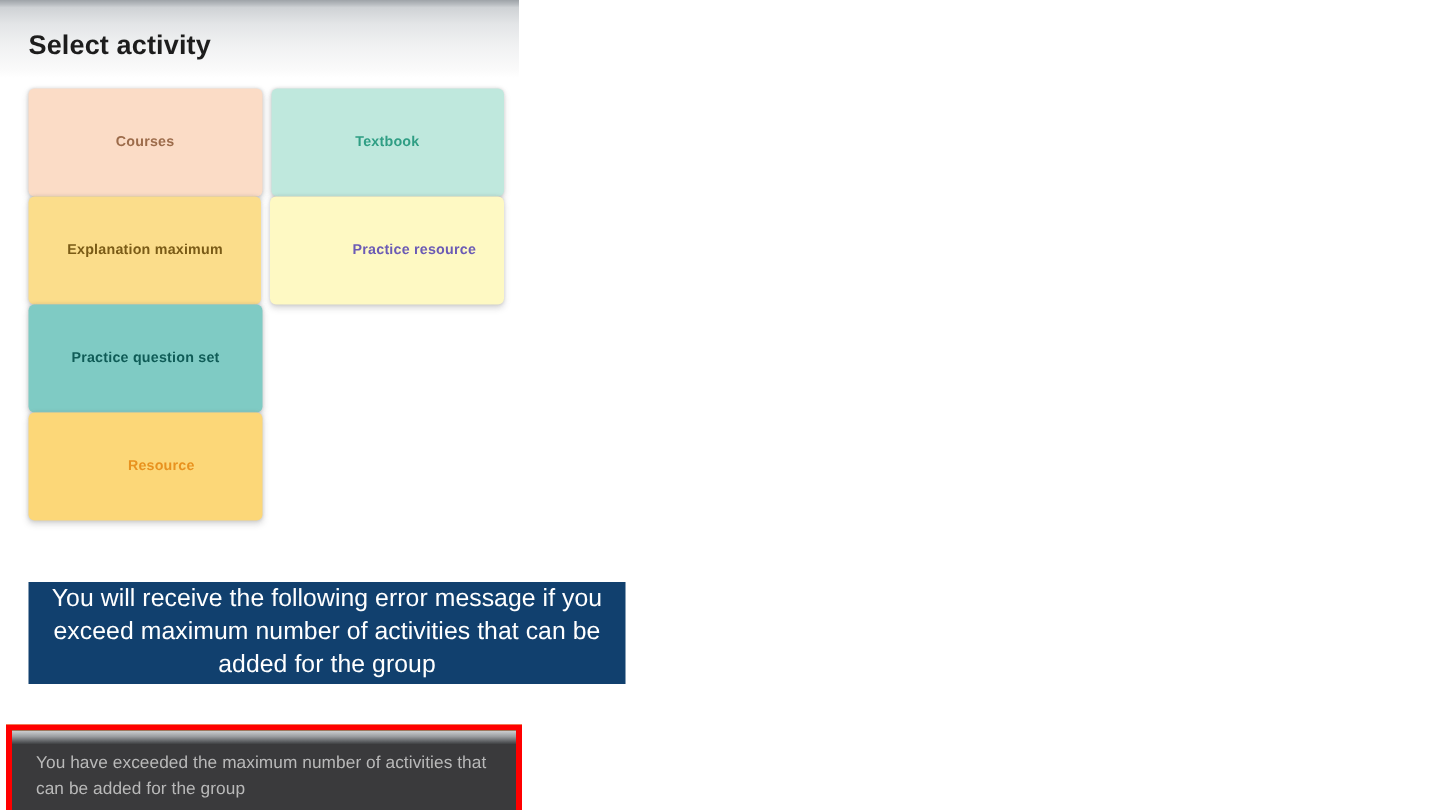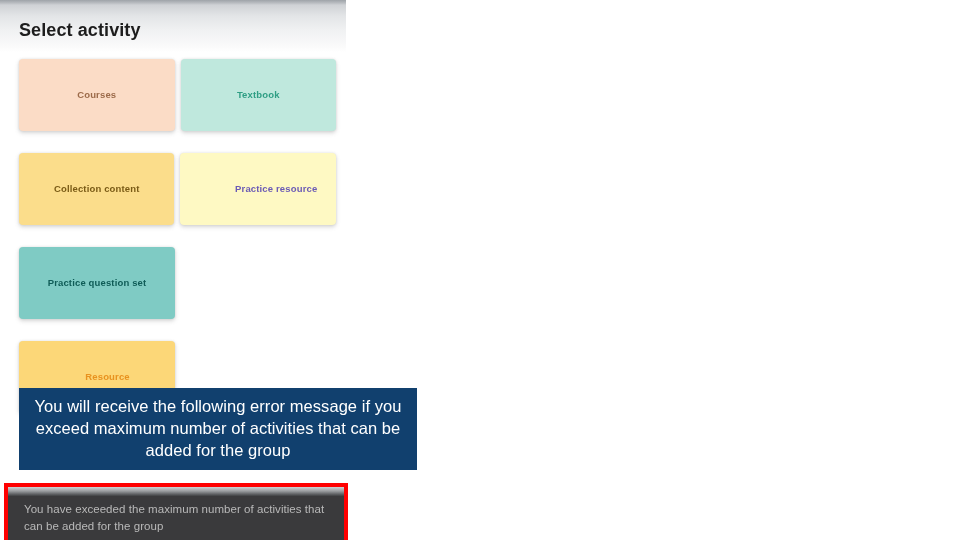--- a/index.html
+++ b/index.html
@@ -53,21 +53,21 @@
 
   #activity-grid {
     position: absolute;
     left: 19px;
     top: 59px;
     width: 317px;
   }
   .tile-row {
     display: flex;
     gap: 6px;
-    margin-bottom: 22px;
+    margin-bottom: 0;
   }
   .tile {
     width: 156px;
     height: 72px;
     border-radius: 4px;
     display: flex;
     align-items: center;
     justify-content: center;
     box-shadow: 0 2px 4px rgba(120,120,120,0.30),
                 0 0 2px rgba(140,140,140,0.25);
@@ -81,21 +81,21 @@
     text-align: center;
     line-height: 1.2;
   }
 
   
   #annotation-callout {
     position: absolute;
     left: 19px;
     top: 388px;
     width: 398px;
-    height: 82px;
+    height: 68px;
     background: #11406e;
     display: flex;
     align-items: center;
     justify-content: center;
     box-sizing: border-box;
     padding: 16px 8px;
   }
   #annotation-text {
     color: #ffffff;
     font-size: 16.5px;
@@ -156,21 +156,21 @@
     <div class="tile-row">
       <div class="tile" style="background: rgb(251, 220, 198);">
         <span class="tile-label" style="color: rgb(156, 107, 74);">Courses</span>
       </div>
       <div class="tile" style="background: rgb(191, 232, 221);">
         <span class="tile-label" style="color: rgb(47, 158, 132);">Textbook</span>
       </div>
     </div>
     <div class="tile-row">
       <div class="tile" style="background: rgb(251, 221, 139);">
-        <span class="tile-label" style="color: rgb(122, 91, 22);">Collection content</span>
+        <span class="tile-label" style="color: rgb(122, 91, 22);">Explanation maximum</span>
       </div>
       <div class="tile" style="background: #fef9c3; padding-left: 36px;">
         <span class="tile-label" style="color: rgb(107, 91, 181);">Practice resource</span>
       </div>
     </div>
     <div class="tile-row">
       <div class="tile" style="background: rgb(127, 203, 196);">
         <span class="tile-label" style="color: rgb(15, 92, 87);">Practice question set</span>
       </div>
     </div>

